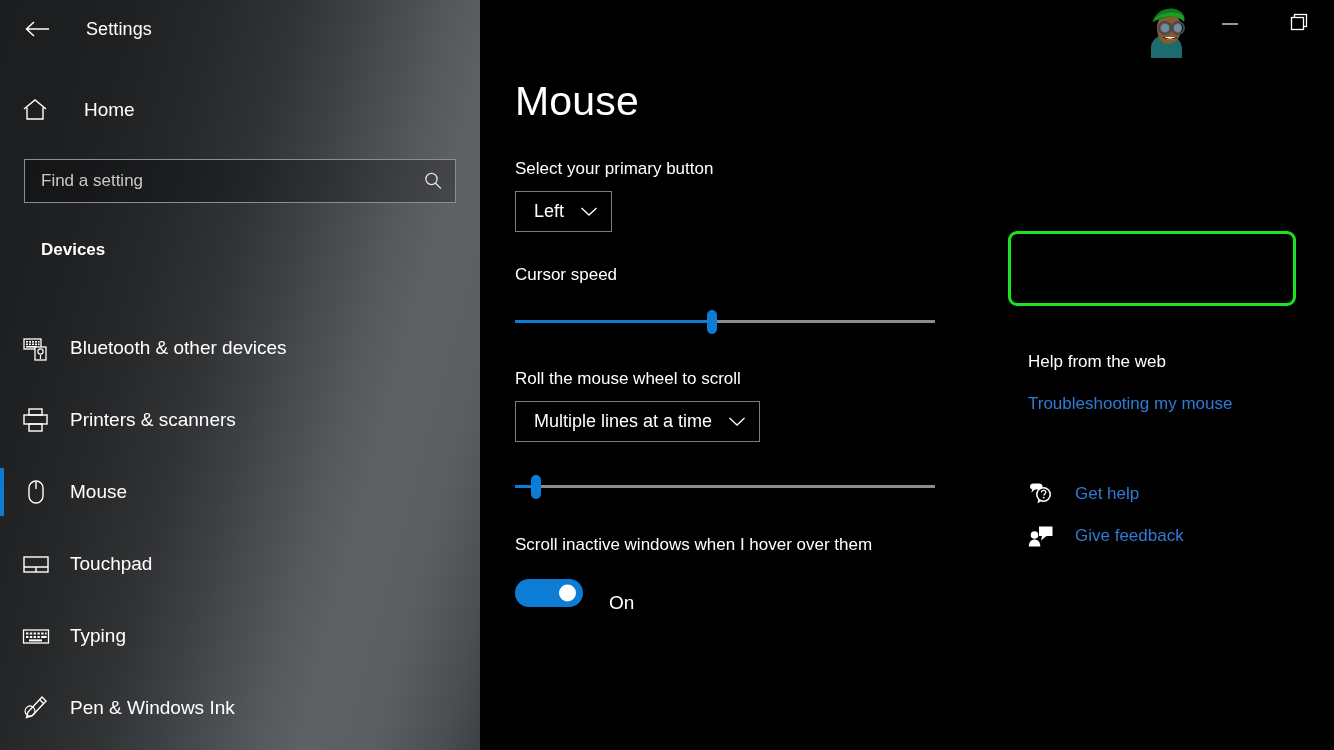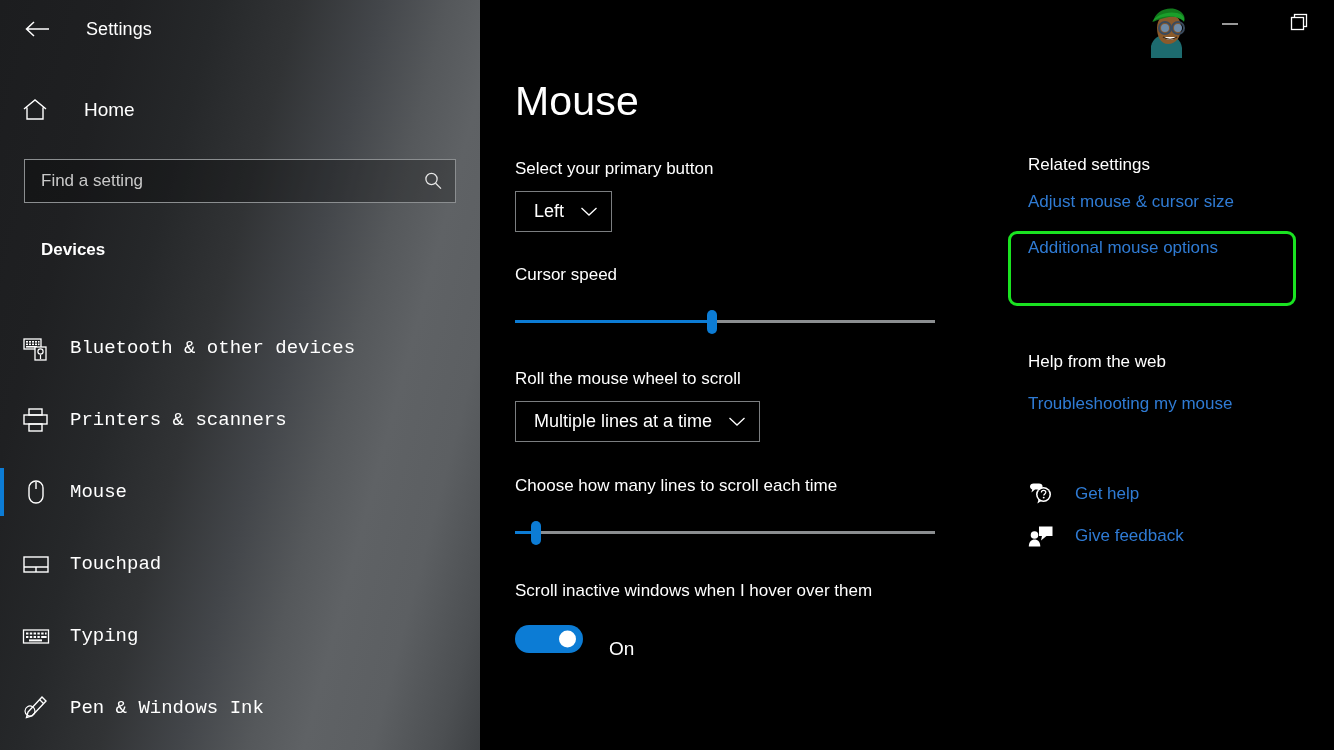--- a/index.html
+++ b/index.html
@@ -108,21 +108,20 @@
     font-size: 17px;
     font-weight: bold;
     color: #ffffff;
     margin-left: 17px;
   }
 
   .nav-list {
     position: absolute;
     left: 0; top: 312px;
     width: 403px;
-    font-family: Liberation Mono, monospace;
   }
   .nav-item {
     position: relative;
     height: 72px;
     display: flex;
     align-items: center;
     padding-left: 22px;
   }
   .nav-item .accent {
     position: absolute;
@@ -505,45 +504,39 @@
           <span>Multiple lines at a time</span>
           <span class="chev">
             <svg width="18" height="11" viewBox="0 0 18 11">
               <path d="M1.5 2 L9 9 L16.5 2" stroke="#ffffff" stroke-width="1.3" fill="none"></path>
             </svg>
           </span>
         </div>
       </div>
 
       <div style="margin-top:33px">
-        <div class="setting-label">Choose how many lines to scroll each time</div>
         <div class="slider">
           <div class="track"></div>
           <div class="fill" style="width: 21px;"></div>
           <div class="thumb" style="left: 21px;"></div>
         </div>
       </div>
 
       <div style="margin-top:35px">
         <div class="setting-label">Scroll inactive windows when I hover over them</div>
         <div class="toggle-row">
           <div class="toggle">
             <span class="knob"></span>
           </div>
           <span class="toggle-state">On</span>
         </div>
       </div>
 
     </div>
 
-    <div class="rail">
-      <div class="rail-header">Related settings</div>
-      <a class="rail-link" href="#">Adjust mouse &amp; cursor size</a>
-      <a class="rail-link" style="margin-top:26px" href="#">Additional mouse options</a>
-    </div>
 
     <div class="help-group">
       <div class="rail-header">Help from the web</div>
       <a class="rail-link" style="margin-top:22px" href="#">Troubleshooting my mouse</a>
 
       <div style="margin-top:68px">
         <div class="icon-link">
           <span class="il-icon">
             <svg width="26" height="24" viewBox="0 0 26 24">
               <path d="M2 4.5 C2 2.6 3.5 1.5 5.6 1.5 L11 1.5 C13.1 1.5 14.6 2.6 14.6 4.5 C14.6 6.4 13.1 7.6 11 7.6 L7 7.6 L3.4 10.4 L4.2 7.4 C2.9 6.9 2 5.8 2 4.5 Z" fill="#ffffff"></path>

